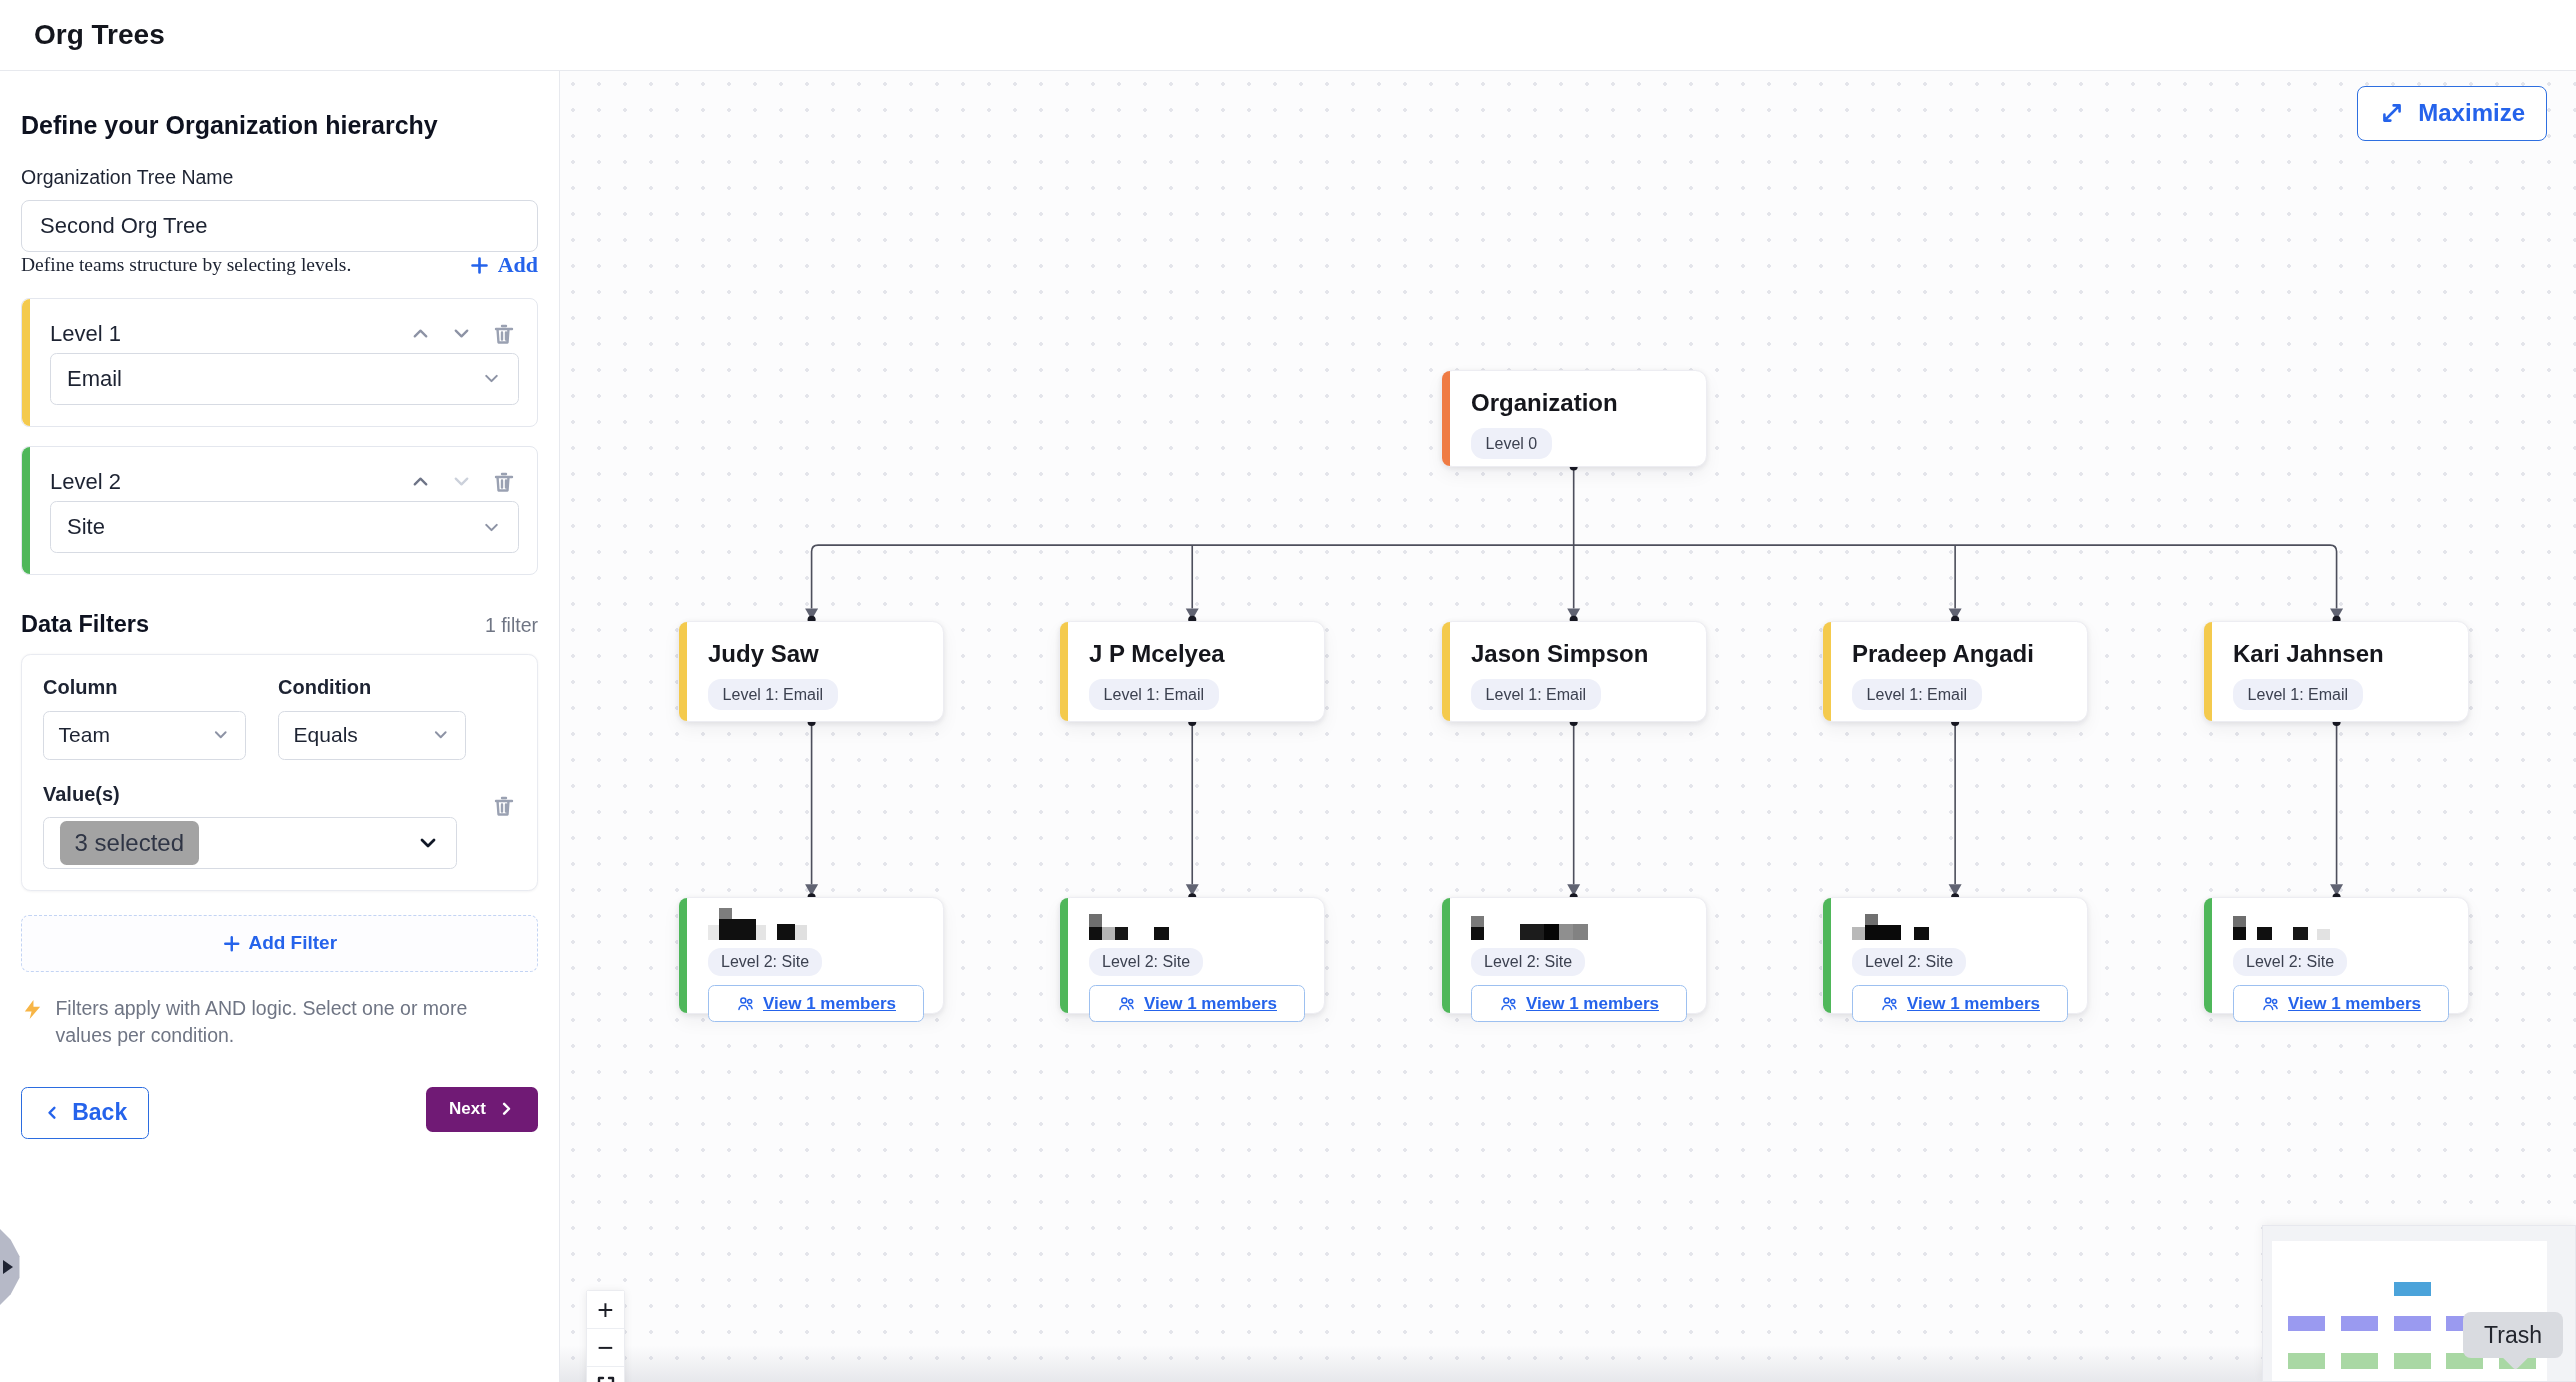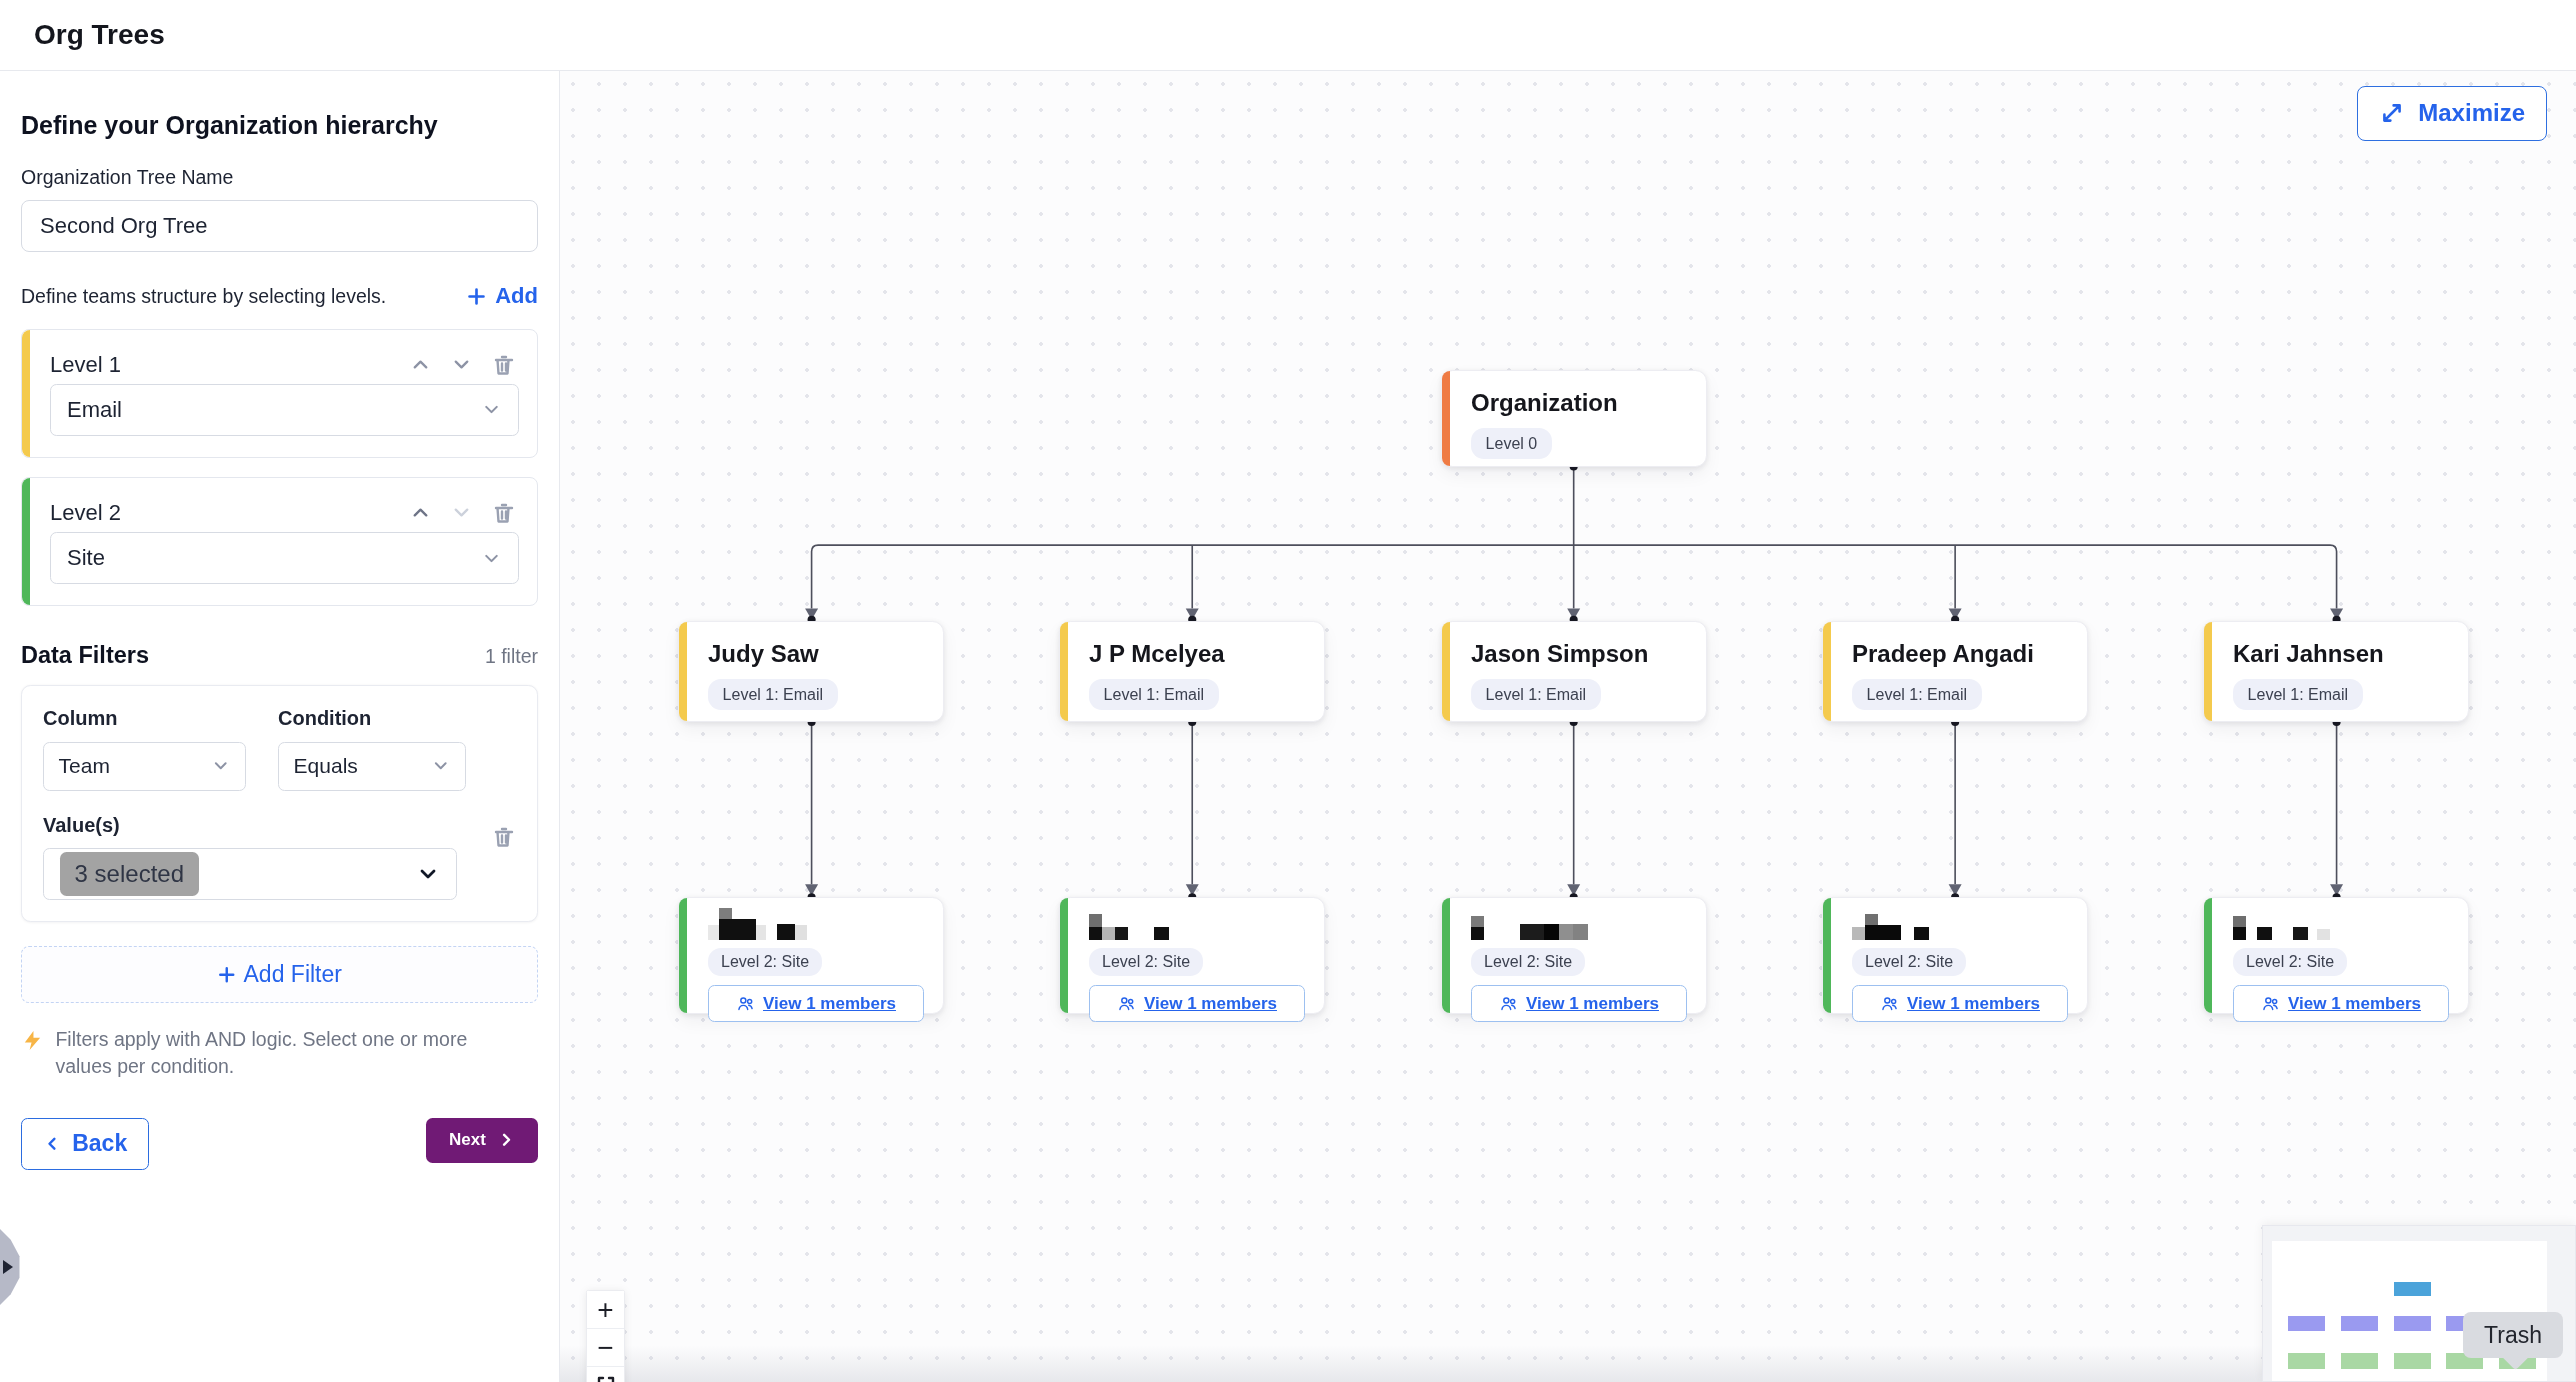--- a/index.html
+++ b/index.html
@@ -27,21 +27,21 @@
              font-size:19.5px; font-weight:700; color:#3e4554; cursor:pointer; font-family:inherit; }
   .seg-btn.active { background:#3a6fd2; color:#fff; }
 
   .side-heading { margin:24px 0 0 0; font-size:25px; font-weight:700; color:#0e1220; }
   .field-label { display:block; margin-top:26px; font-size:19.5px; color:#1d2332; }
   .text-input { margin-top:11.4px; width:100%; height:52px; border:0.8px solid #d7dbe3;
                 border-radius:8px; font-size:22px; padding:0 18px; color:#1d2332;
                 font-family:inherit; background:#fff; }
 
   .levels-head { display:flex; justify-content:space-between; align-items:center;
-                 margin-top:31px; font-size:19.5px; color:#1d2332; }
+                 font-size:19.5px; color:#1d2332;font-family:Liberation Serif, serif; }
   .add-btn { display:inline-flex; align-items:center; gap:8px; color:#2563eb;
              font-size:22px; font-weight:700; background:none; border:0; cursor:pointer;
              font-family:inherit; padding:0; }
 
   .level-card { position:relative; margin-top:19.5px; border:0.8px solid #e4e7ee;
                 border-radius:8px; padding:19.5px 18px 21px 28px; background:#fff; }
   .level-bar { position:absolute; left:0; top:0; bottom:0; width:8px;
                border-radius:8px 0 0 8px; }
   .level-head { display:flex; align-items:center; gap:12px; }
   .level-title { flex:1; font-size:22px; color:#1d2332; }
@@ -69,21 +69,21 @@
   .fselect.col { width:203px; } .fselect.cond { width:188px; }
   .filter-trash { position:absolute; right:18px; top:136px; }
   .values-label { margin-top:23px; }
   .values-box { margin-top:9.7px; width:414px; height:52px; border:0.8px solid #d7dbe3;
                 border-radius:6.5px; display:flex; align-items:center; justify-content:space-between;
                 padding:0 16px; cursor:pointer; background:#fff; }
   .chip { background:#a3a3a3; border-radius:6.5px; padding:8px 14.6px; font-size:24px; color:#2f3545; }
 
   .add-filter { margin-top:24px; width:100%; height:57px; border:1.6px dashed #c3d4f4;
                 background:#fdfdff; border-radius:8px; display:flex; align-items:center;
-                justify-content:center; gap:7px; color:#2563eb; font-size:23px; font-weight:400;
+                justify-content:center; gap:7px; color:#2563eb; font-size:19px; font-weight:700;
                 cursor:pointer; font-family:inherit; }
 
   .note { display:flex; gap:11.4px; margin-top:23px; font-size:19.5px; line-height:1.4;
           color:#6f7584; padding-right:29px; align-items:flex-start; }
   .note svg { flex:0 0 auto; margin-top:3.2px; }
 
   .side-footer { display:flex; justify-content:space-between; margin-top:37px; }
   .back-btn { height:52px; padding:0 21px; border:1.6px solid #2b6ce0; color:#2563eb;
               border-radius:6.5px; background:#fff; font-size:23px; font-weight:700;
               display:inline-flex; align-items:center; gap:9.7px; cursor:pointer; font-family:inherit; }

